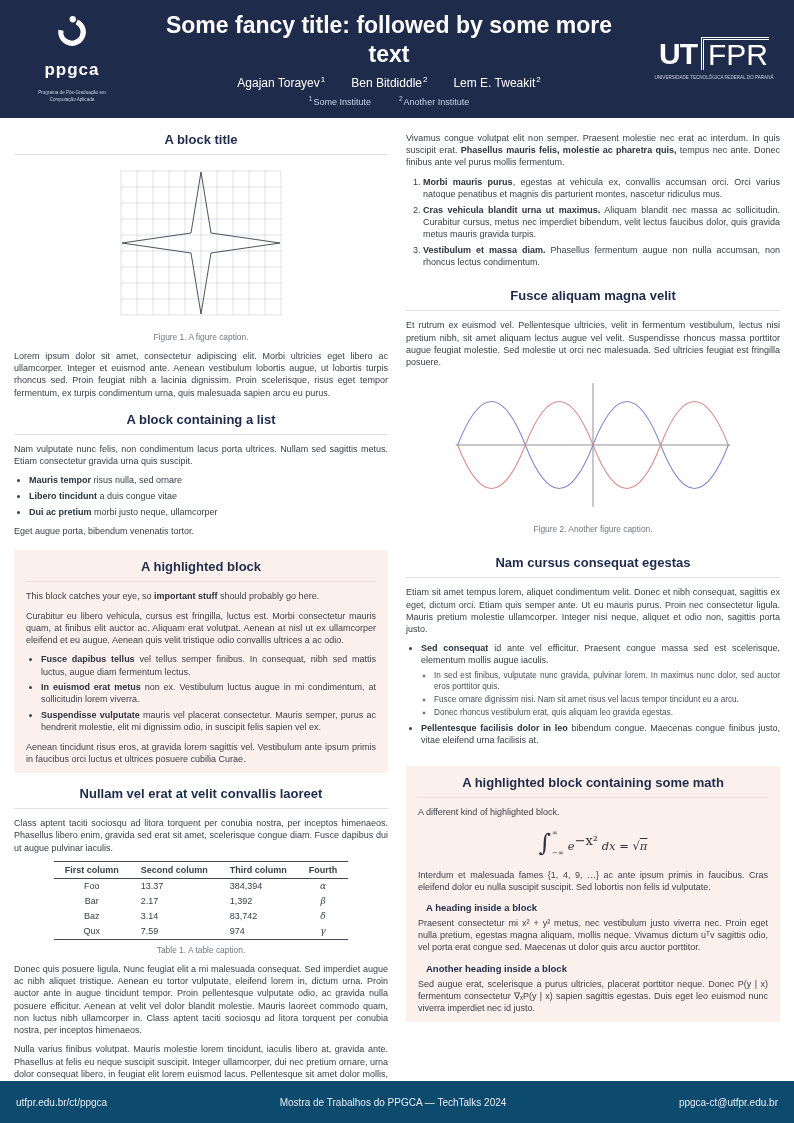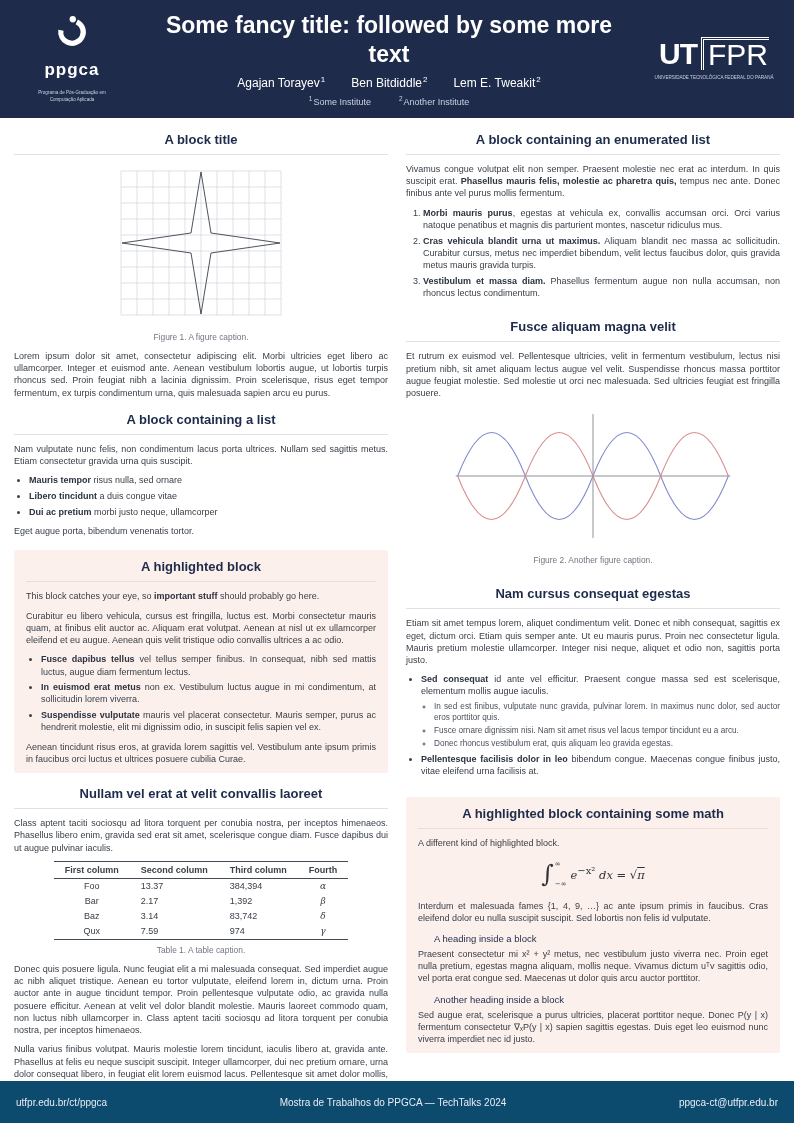--- a/index.html
+++ b/index.html
@@ -53,23 +53,23 @@
   td.num, th.num { text-align:left; }
   td.gk, th.gk { text-align:center; }
   .gklet { font-family:"DejaVu Serif", serif; font-style:italic; }
   .tbl-caption { font-size:8.4px; color:#717683; }
 
   
   .math-display { display:flex; justify-content:center; align-items:center; margin:10px 0 12px; font-family:"DejaVu Serif", serif; color:#2e333c; }
   .int { font-size:24px; line-height:1; }
   .lims { display:inline-flex; flex-direction:column; justify-content:space-between; height:28px; font-size:7px; margin:0 4px 0 1px; }
   .mexpr { font-size:11.5px; font-style:italic; }
-  .mexpr sup { font-size:10px; font-style:normal; }
+  .mexpr sup { font-size:13px; font-style:normal; }
   .ovl { text-decoration:overline; }
-  .block h3 { font-size:9.5px; font-weight:400; color:#1e2b4a; margin:9px 16px 4px; }
+  .block h3 { font-size:9.5px; font-weight:700; color:#1e2b4a; margin:9px 8px 4px; }
 
   
   .ftr { height:42px; background:#0c4a6e; color:#e8ecf4; display:flex; align-items:center; justify-content:space-between; padding:0 16px; font-size:10px; flex:0 0 auto; }
 </style>
 </head>
 <body>
 
 <div class="poster">
 
   <header class="hdr">
@@ -188,21 +188,20 @@
         </div>
         <p>Donec quis posuere ligula. Nunc feugiat elit a mi malesuada consequat. Sed imperdiet augue ac nibh aliquet tristique. Aenean eu tortor vulputate, eleifend lorem in, dictum urna. Proin auctor ante in augue tincidunt tempor. Proin pellentesque vulputate odio, ac gravida nulla posuere efficitur. Aenean at velit vel dolor blandit molestie. Mauris laoreet commodo quam, non luctus nibh ullamcorper in. Class aptent taciti sociosqu ad litora torquent per conubia nostra, per inceptos himenaeos.</p>
         <p>Nulla varius finibus volutpat. Mauris molestie lorem tincidunt, iaculis libero at, gravida ante. Phasellus at felis eu neque suscipit suscipit. Integer ullamcorper, dui nec pretium ornare, urna dolor consequat libero, in feugiat elit lorem euismod lacus. Pellentesque sit amet dolor mollis, auctor urna non, tempus sem.</p>
       </div>
 
     </section>
 
     <section class="col">
 
       <div class="block">
-        <h2>A block containing an enumerated list</h2>
         <p><span>Vivamus congue volutpat elit non semper. Praesent molestie nec erat ac interdum. In quis suscipit erat. </span><b>Phasellus mauris felis, molestie ac pharetra quis,</b><span> tempus nec ante. Donec finibus ante vel purus mollis fermentum.</span></p>
         <ol>
           <li><b>Morbi mauris purus</b><span>, egestas at vehicula ex, convallis accumsan orci. Orci varius natoque penatibus et magnis dis parturient montes, nascetur ridiculus mus.</span></li>
           <li><b>Cras vehicula blandit urna ut maximus.</b><span> Aliquam blandit nec massa ac sollicitudin. Curabitur cursus, metus nec imperdiet bibendum, velit lectus faucibus dolor, quis gravida metus mauris gravida turpis.</span></li>
           <li><b>Vestibulum et massa diam.</b><span> Phasellus fermentum augue non nulla accumsan, non rhoncus lectus condimentum.</span></li>
         </ol>
       </div>
 
       <div class="block">
         <h2>Fusce aliquam magna velit</h2>

